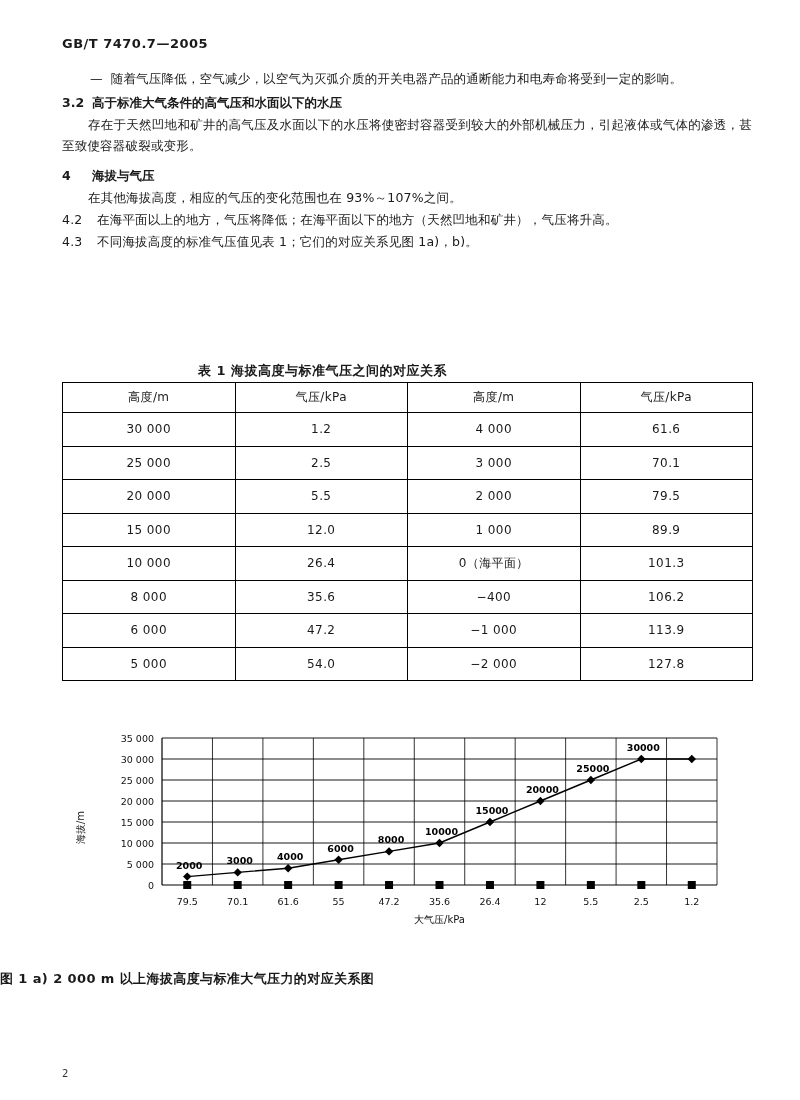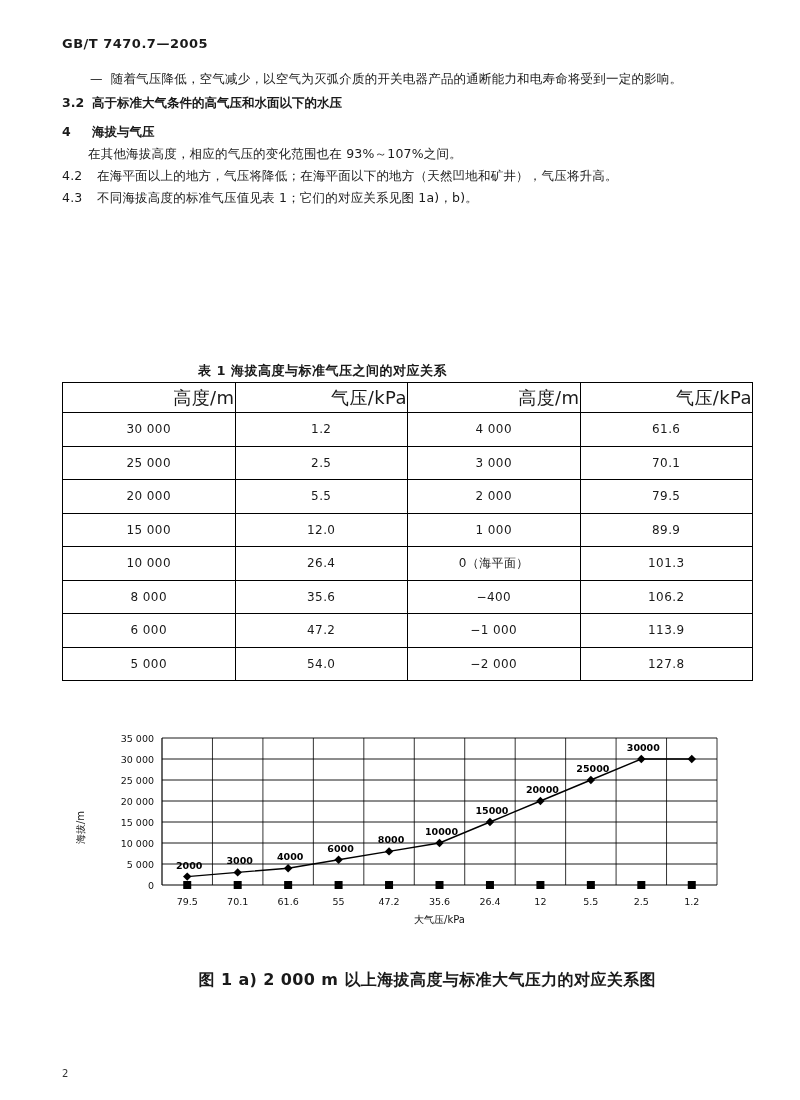--- a/index.html
+++ b/index.html
@@ -50,28 +50,28 @@
   table.t1 { border-collapse:collapse; width:690px; table-layout:fixed; }
   table.t1 td, table.t1 th {
     border:1px solid #000;
     height:33.5px;
     text-align:center;
     font-size:12px;
     font-weight:normal;
     padding:0;
     letter-spacing:0.4px;
   }
-  table.t1 thead td { height:30px; font-size:18px;text-align:right; }
+  table.t1 thead td { height:30px; font-size:12px; }
   .cw { width:172.5px; }
 
   
   .chart-area { position:absolute; left:62px; top:730px; width:690px; height:200px; }
   .cap {
     position:absolute; left:0; top:970px; width:656px;
-    text-align:right; font-size:16px; font-weight:bold; letter-spacing:0.4px;
+    text-align:left; font-size:13px; font-weight:bold; letter-spacing:0.4px;
   }
   .pageno { position:absolute; left:62px; top:1068px; font-size:10px; color:#333; }
 
   svg text { font-family:"DejaVu Sans","Liberation Sans",sans-serif; }
 </style>
 </head>
 <body>
 
 <div class="page">
 
@@ -80,20 +80,21 @@
   <div class="body">
 
     <div class="para dash-item">
       <span class="dash">—</span>
       <span class="txt">随着气压降低，空气减少，以空气为灭弧介质的开关电器产品的通断能力和电寿命将受到一定的影响。</span>
     </div>
 
     <div class="sec-h">
       <span class="num">3.2</span><span>高于标准大气条件的高气压和水面以下的水压</span>
     </div>
+    <div class="para indent">存在于天然凹地和矿井的高气压及水面以下的水压将使密封容器受到较大的外部机械压力，引起液体或气体的渗透，甚至致使容器破裂或变形。</div>
 
     <div class="sec-h sec4">
       <span class="num">4</span><span>海拔与气压</span>
     </div>
 
     <div class="para indent">在其他海拔高度，相应的气压的变化范围也在 93%～107%之间。</div>
 
     <div class="para num-para">
       <span class="n">4.2</span>
       <span class="t">在海平面以上的地方，气压将降低；在海平面以下的地方（天然凹地和矿井），气压将升高。</span>

